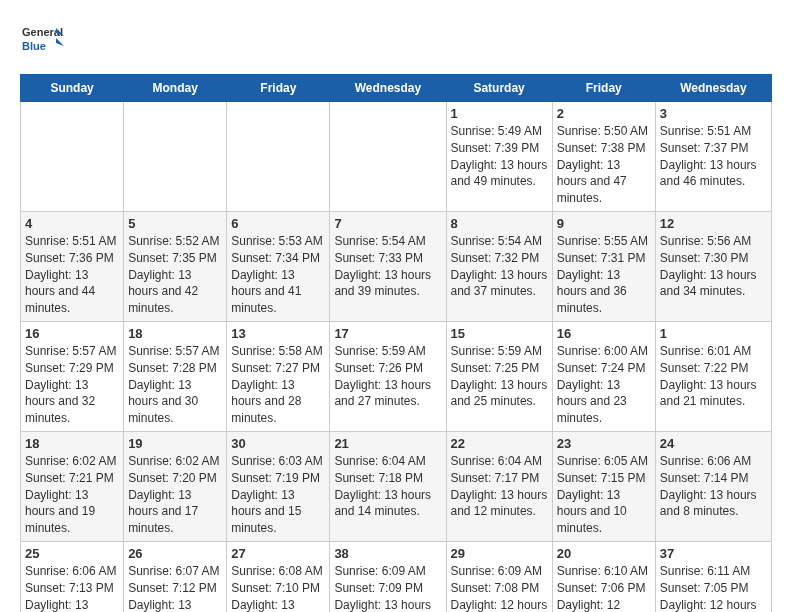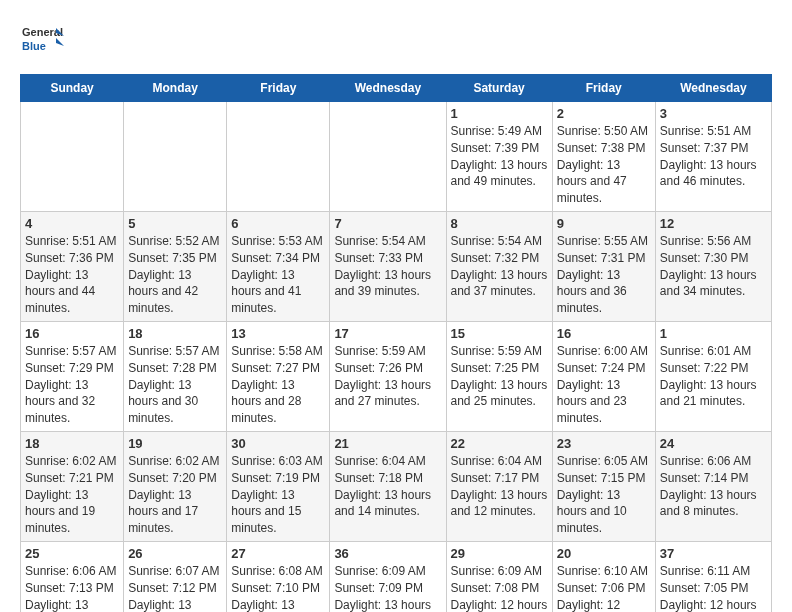--- a/index.html
+++ b/index.html
@@ -274,21 +274,21 @@
           Sunrise: 6:07 AM<br>Sunset: 7:12 PM<br>Daylight: 13 hours and 4 minutes.
         </div>
         </td>
         <td>
           <span class="day-number">27</span>
         <div class="day-info">
           Sunrise: 6:08 AM<br>Sunset: 7:10 PM<br>Daylight: 13 hours and 2 minutes.
         </div>
         </td>
         <td>
-          <span class="day-number">36</span>
+          <span class="day-number">38</span>
         <div class="day-info">
           Sunrise: 6:09 AM<br>Sunset: 7:09 PM<br>Daylight: 13 hours and 0 minutes.
         </div>
         </td>
         <td>
           <span class="day-number">29</span>
         <div class="day-info">
           Sunrise: 6:09 AM<br>Sunset: 7:08 PM<br>Daylight: 12 hours and 58 minutes.
         </div>
         </td>

